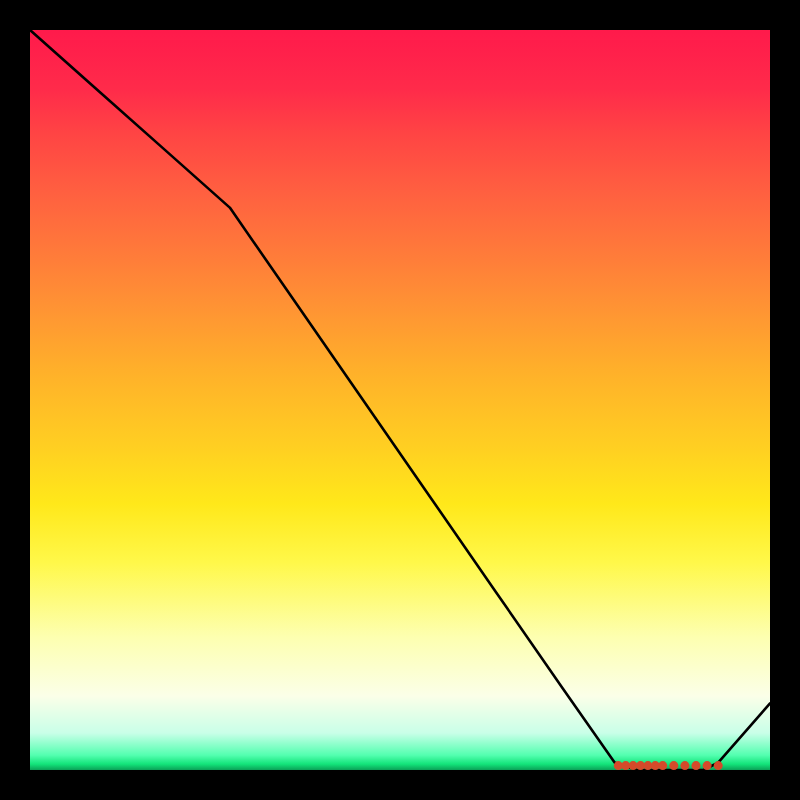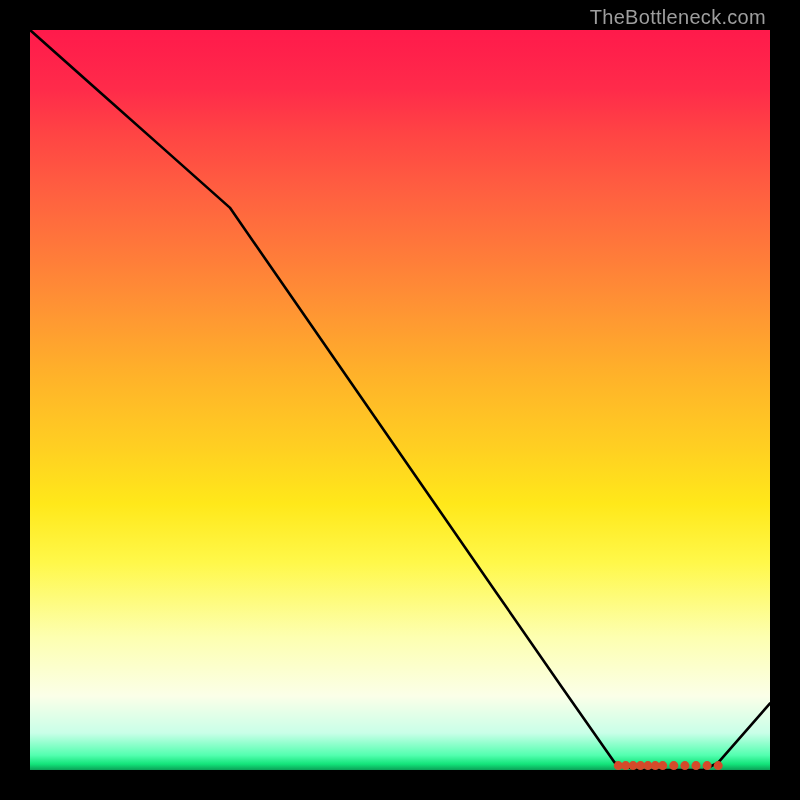--- a/index.html
+++ b/index.html
@@ -49,21 +49,20 @@
     position: absolute;
     left: 0; top: 0;
     width: 740px; height: 740px;
     overflow: visible;
   }
 </style>
 </head>
 <body>
 
 <div class="canvas">
-  <div class="watermark">TheBottleneck.com</div>
   <div class="plot-area">
     <svg class="overlay" viewBox="0 0 740 740">
       <polyline id="curve-path" fill="none" stroke="#000000" stroke-width="2.6" stroke-linejoin="round" stroke-linecap="round" points="0.00,0.00 66.60,59.20 133.20,118.40 199.80,177.60 266.40,273.80 333.00,370.00 399.60,466.20 466.20,562.40 532.80,658.60 584.60,732.60 606.80,740.00 629.00,740.00 651.20,740.00 673.40,740.00 688.20,732.60 740.00,673.40"></polyline>
       <g id="marker-group">
           <circle cx="588.30" cy="735.56" r="4.5" fill="#d44a2a"></circle>
           <circle cx="595.70" cy="735.56" r="4.5" fill="#d44a2a"></circle>
           <circle cx="603.10" cy="735.56" r="4.5" fill="#d44a2a"></circle>
           <circle cx="610.50" cy="735.56" r="4.5" fill="#d44a2a"></circle>
           <circle cx="617.90" cy="735.56" r="4.5" fill="#d44a2a"></circle>
           <circle cx="625.30" cy="735.56" r="4.5" fill="#d44a2a"></circle>

